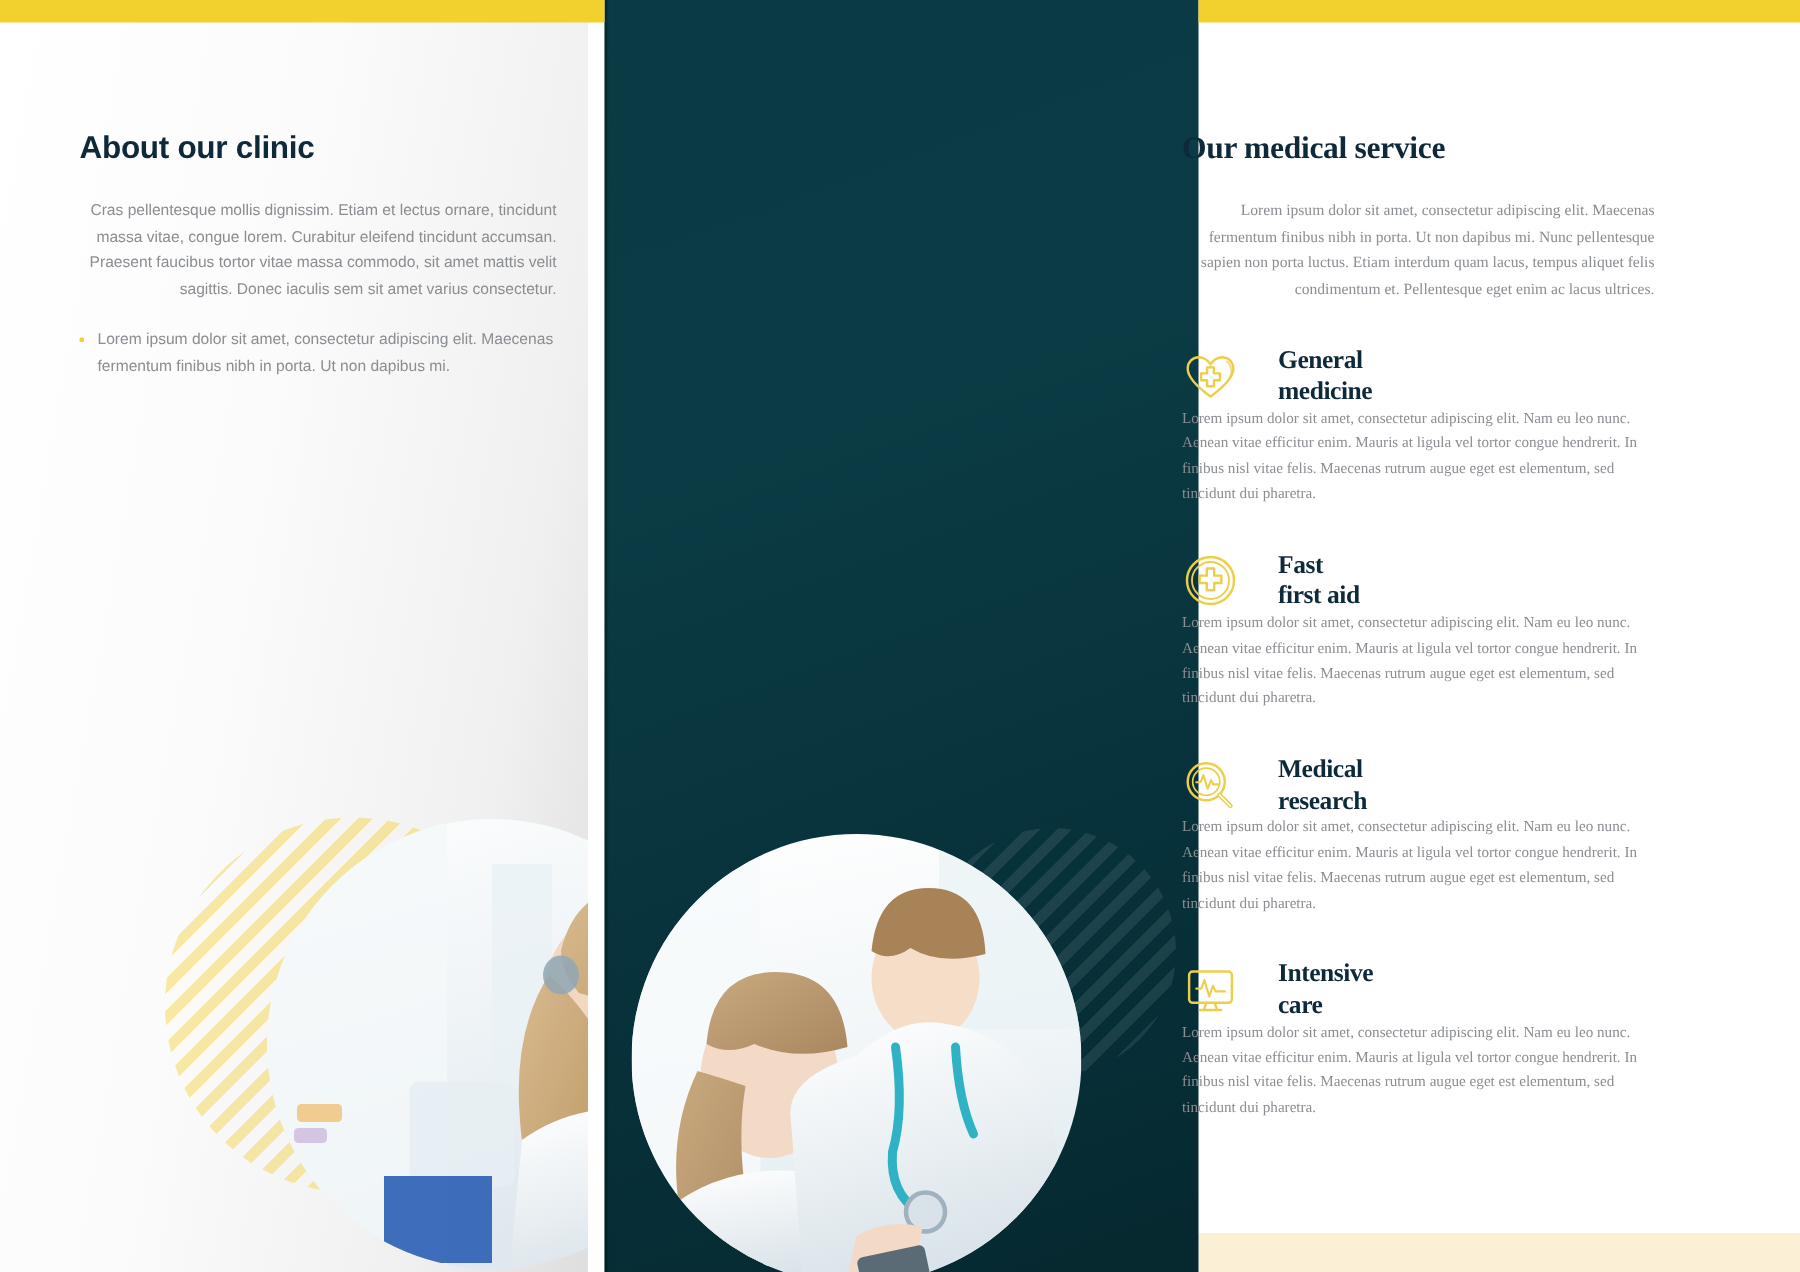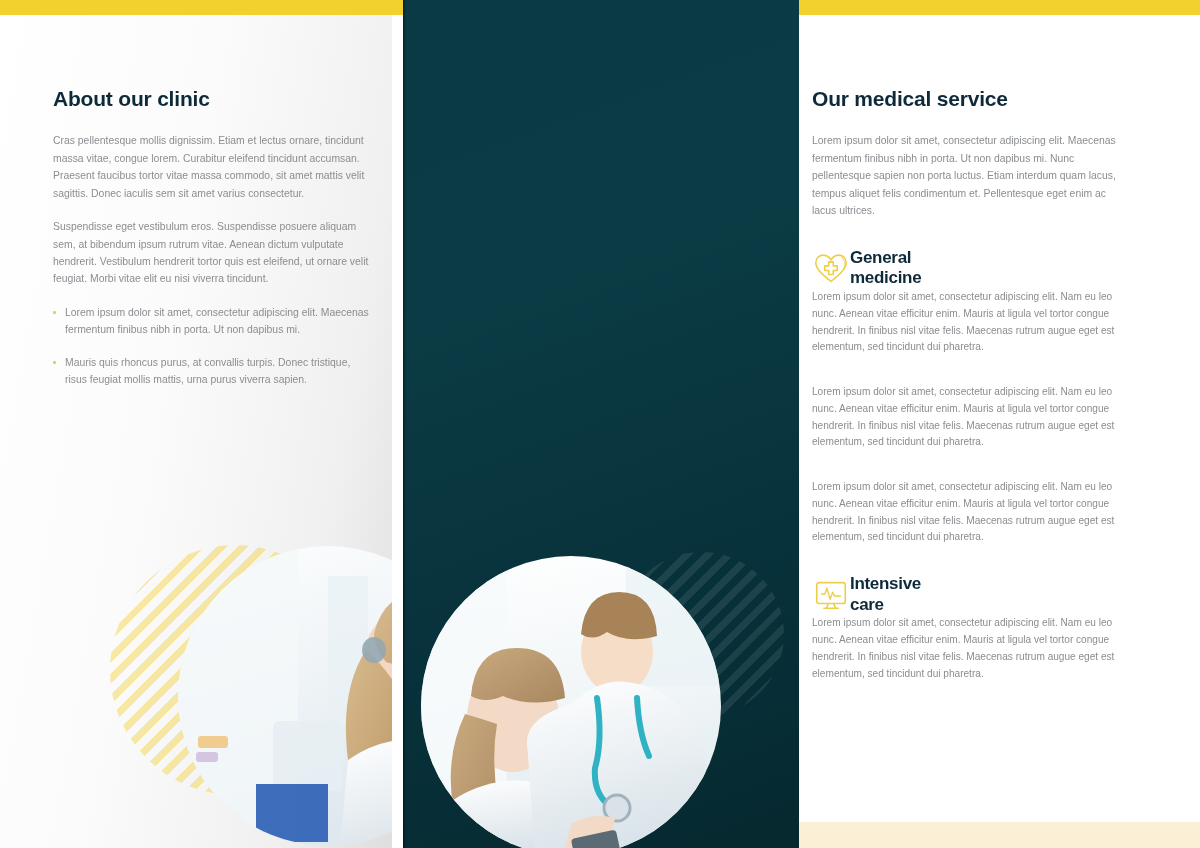--- a/index.html
+++ b/index.html
@@ -71,42 +71,42 @@
     position:absolute; left:0; bottom:0; width:100%; height:26px;
     background:#fbefd5;
   }
 
   
   h2.col-title {
     font-size:21px; font-weight:bold; letter-spacing:-0.2px;
     color:#0e2a3a; line-height:1.2;
   }
   p.body {
-    font-size:10.4px; line-height:1.68; color:#8a8d91;
+    font-size:10.4px; line-height:1.68; color:#8a8d91;text-align:right;
   }
 
   .left-inner { position:absolute; left:53px; top:86px; width:318px; z-index:5;}
   .left-inner h2 { margin-bottom:21px; }
   .left-inner p.body { margin-bottom:16px; }
 
   .bullets { margin-top:14px; list-style:none; }
   .bullets li {
     position:relative; padding-left:12px; margin-bottom:15px;
     font-size:10.4px; line-height:1.68; color:#8a8d91;
   }
   .bullets li::before {
     content:""; position:absolute; left:0; top:7px;
     width:3px; height:3px; background:#f2d02e; border-radius:1px;
   }
 
-  .right-inner { position:absolute; left:812px; top:86px; width:315px; z-index:5; }
+  .right-inner { position:absolute; left:788px; top:86px; width:315px; z-index:5;font-family:Liberation Serif, serif; }
   .right-inner h2 { margin-bottom:21px; }
 
   .service { margin-top:28px; }
-  .service-head { display:flex; align-items:center; gap:0; }
+  .service-head { display:flex; align-items:center; gap:26px; }
   .service-head .stitle {
     font-size:17px; font-weight:bold; color:#0e2a3a; line-height:1.22;
     letter-spacing:-0.3px; white-space:pre-line;
   }
   .service-body {
     font-size:10.1px; line-height:1.66; color:#8a8d91;
   }
   .svc-icon { flex:0 0 auto; width:38px; height:38px; }
 
   
@@ -149,24 +149,22 @@
         <path d="M188 104 q-22 34 -20 86 q2 52 20 92 l46 0 q-26 -74 -18 -146 q-14 -20 -28 -32 z" fill="url(#hairL)"></path>
         <ellipse cx="196" cy="104" rx="12" ry="13" fill="#8fa7b5" opacity=".85"></ellipse>
         <path d="M170 214 q36 -26 86 -20 q40 6 56 30 l0 76 l-150 0 z" fill="url(#coatL)"></path>
         <path d="M228 232 q16 10 24 36" stroke="#cfdae2" stroke-width="3" fill="none" opacity=".8"></path>
       </svg>
     </div>
 
     <div class="left-inner">
       <h2 class="col-title">About our clinic</h2>
       <p class="body">Cras pellentesque mollis dignissim. Etiam et lectus ornare, tincidunt massa vitae, congue lorem. Curabitur eleifend tincidunt accumsan. Praesent faucibus tortor vitae massa commodo, sit amet mattis velit sagittis. Donec iaculis sem sit amet varius consectetur.</p>
-      <p class="body">Suspendisse eget vestibulum eros. Suspendisse posuere aliquam sem, at bibendum ipsum rutrum vitae. Aenean dictum vulputate hendrerit. Vestibulum hendrerit tortor quis est eleifend, ut ornare velit feugiat. Morbi vitae elit eu nisi viverra tincidunt.</p>
       <ul class="bullets">
         <li>Lorem ipsum dolor sit amet, consectetur adipiscing elit. Maecenas fermentum finibus nibh in porta. Ut non dapibus mi.</li>
-        <li>Mauris quis rhoncus purus, at convallis turpis. Donec tristique, risus feugiat mollis mattis, urna purus viverra sapien.</li>
       </ul>
     </div>
   </div>
 
   <div class="panel-center">
     <div class="stripe-circle-dark"></div>
     <div class="photo-center">
       <svg class="ph" viewBox="0 0 300 300" preserveAspectRatio="xMidYMid slice">
         <defs>
           <linearGradient id="roomC" x1="0" y1="0" x2="0.2" y2="1">
@@ -222,24 +220,48 @@
             <path d="M17.6 13.6 h4.8 v4.2 h4.2 v4.8 h-4.2 v4.2 h-4.8 v-4.2 h-4.2 v-4.8 h4.2 Z" fill="none" stroke="#edce4a" stroke-width="1.7" stroke-linejoin="round"></path>
           </svg>
         </span>
         <span class="stitle">General
 medicine</span>
       </div>
       <div class="service-body">Lorem ipsum dolor sit amet, consectetur adipiscing elit. Nam eu leo nunc. Aenean vitae efficitur enim. Mauris at ligula vel tortor congue hendrerit. In finibus nisl vitae felis. Maecenas rutrum augue eget est elementum, sed tincidunt dui pharetra.</div>
     </div>
 
     <div class="service">
-      <div class="service-body">Lorem ipsum dolor sit amet, consectetur adipiscing elit. Nam eu leo nunc. Aenean vitae efficitur enim. Mauris at ligula vel tortor congue hendrerit. In finibus nisl vitae felis. Maecenas rutrum augue eget est elementum, sed tincidunt dui pharetra.</div>
-    </div>
-
-    <div class="service">
+      <div class="service-head">
+        <span class="svc-icon">
+          <svg viewBox="0 0 40 40" width="38" height="38">
+            <circle cx="20" cy="20" r="16.5" fill="none" stroke="#edce4a" stroke-width="1.7"></circle>
+            <circle cx="20" cy="20" r="13" fill="none" stroke="#edce4a" stroke-width="1.3"></circle>
+            <path d="M17.4 11.6 h5.2 v5 h5 v5.2 h-5 v5 h-5.2 v-5 h-5 v-5.2 h5 Z" fill="none" stroke="#edce4a" stroke-width="1.7" stroke-linejoin="round"></path>
+          </svg>
+        </span>
+        <span class="stitle">Fast
+first aid</span>
+      </div>
+      <div class="service-body">Lorem ipsum dolor sit amet, consectetur adipiscing elit. Nam eu leo nunc. Aenean vitae efficitur enim. Mauris at ligula vel tortor congue hendrerit. In finibus nisl vitae felis. Maecenas rutrum augue eget est elementum, sed tincidunt dui pharetra.</div>
+    </div>
+
+    <div class="service">
+      <div class="service-head">
+        <span class="svc-icon">
+          <svg viewBox="0 0 40 40" width="38" height="38">
+            <circle cx="17" cy="17" r="13" fill="none" stroke="#edce4a" stroke-width="1.7"></circle>
+            <circle cx="17" cy="17" r="9.5" fill="none" stroke="#edce4a" stroke-width="1.2"></circle>
+            <path d="M10 17.4 h3 l2-5 l3 9.5 l2.4-6 l1.6 3 h3.5" fill="none" stroke="#edce4a" stroke-width="1.5" stroke-linecap="round" stroke-linejoin="round"></path>
+            <path d="M26.4 26.4 L34 34" stroke="#edce4a" stroke-width="3.2" stroke-linecap="round"></path>
+            <path d="M26.4 26.4 L34 34" stroke="#ffffff" stroke-width="1.1" stroke-linecap="round"></path>
+          </svg>
+        </span>
+        <span class="stitle">Medical
+research</span>
+      </div>
       <div class="service-body">Lorem ipsum dolor sit amet, consectetur adipiscing elit. Nam eu leo nunc. Aenean vitae efficitur enim. Mauris at ligula vel tortor congue hendrerit. In finibus nisl vitae felis. Maecenas rutrum augue eget est elementum, sed tincidunt dui pharetra.</div>
     </div>
 
     <div class="service">
       <div class="service-head">
         <span class="svc-icon">
           <svg viewBox="0 0 40 40" width="38" height="38">
             <rect x="5" y="7" width="30" height="22" rx="2.5" fill="none" stroke="#edce4a" stroke-width="1.7"></rect>
             <path d="M10 19 h3.5 l2.2-6 l3.4 11.5 l2.6-7.5 l1.8 4 h6.5" fill="none" stroke="#edce4a" stroke-width="1.5" stroke-linecap="round" stroke-linejoin="round"></path>
             <path d="M17 29 l-1.6 5 M23 29 l1.6 5" stroke="#edce4a" stroke-width="1.7" stroke-linecap="round"></path>

